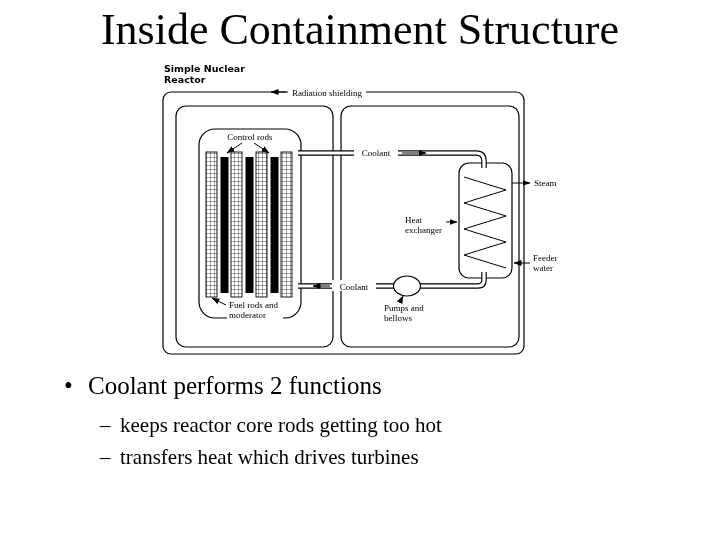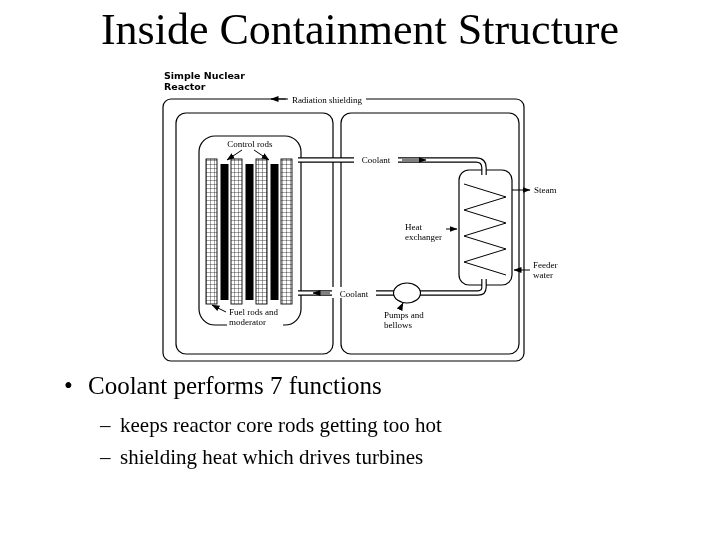--- a/index.html
+++ b/index.html
@@ -1,20 +1,20 @@
 <!DOCTYPE html>
 <html><head>
 <meta charset="utf-8">
 <style>
   html,body{margin:0;padding:0;background:#fff;}
   #slide{position:relative;width:720px;height:540px;background:#ffffff;overflow:hidden;
          font-family:"Liberation Serif", serif;color:#000;}
   .page-title{position:absolute;top:4px;left:0;width:720px;text-align:center;
               font-size:44px;font-weight:400;letter-spacing:0px;white-space:nowrap;}
-  .diagram-wrap{position:absolute;left:150px;top:68px;width:425px;height:300px;text-align:center;}
+  .diagram-wrap{position:absolute;left:150px;top:61px;width:425px;height:300px;text-align:center;}
   svg{display:block;}
   .box{fill:#ffffff;stroke:#000000;stroke-width:1.2;}
   .pipe-o{fill:none;stroke:#000000;stroke-width:5.5;}
   .pipe-i{fill:none;stroke:#ffffff;stroke-width:3.2;}
   .wire{fill:none;stroke:#000000;stroke-width:1;}
   .zig{fill:none;stroke:#000000;stroke-width:1;}
   .whitebg{fill:#ffffff;}
   text.lbl{font-family:"Liberation Serif", serif;font-size:9px;fill:#000;}
   text.lblb{font-family:"DejaVu Sans", sans-serif;font-size:9.5px;font-weight:bold;fill:#000;}
   .bullet-line{position:absolute;display:flex;align-items:flex-start;white-space:nowrap;}
@@ -113,24 +113,24 @@
 
       <rect class="whitebg" x="77" y="239" width="56" height="21"></rect>
       <line class="wire" x1="76" y1="244" x2="62" y2="237" marker-end="url(#arr)"></line>
       <text class="lbl" x="79" y="247">Fuel rods and</text>
       <text class="lbl" x="79" y="257">moderator</text>
     </svg>
   </div>
 
   <div class="bullet-line bullet-1">
     <span class="marker">•</span>
-    <span>Coolant performs 7 functions</span>
+    <span>Coolant performs 2 functions</span>
   </div>
   <div class="bullet-line bullet-sub sub-0">
     <span class="marker">–</span>
     <span>keeps reactor core rods getting too hot</span>
   </div>
   <div class="bullet-line bullet-sub sub-1">
     <span class="marker">–</span>
-    <span>shielding heat which drives turbines</span>
+    <span>transfers heat which drives turbines</span>
   </div>
 
 </div>
 
 </body></html>

